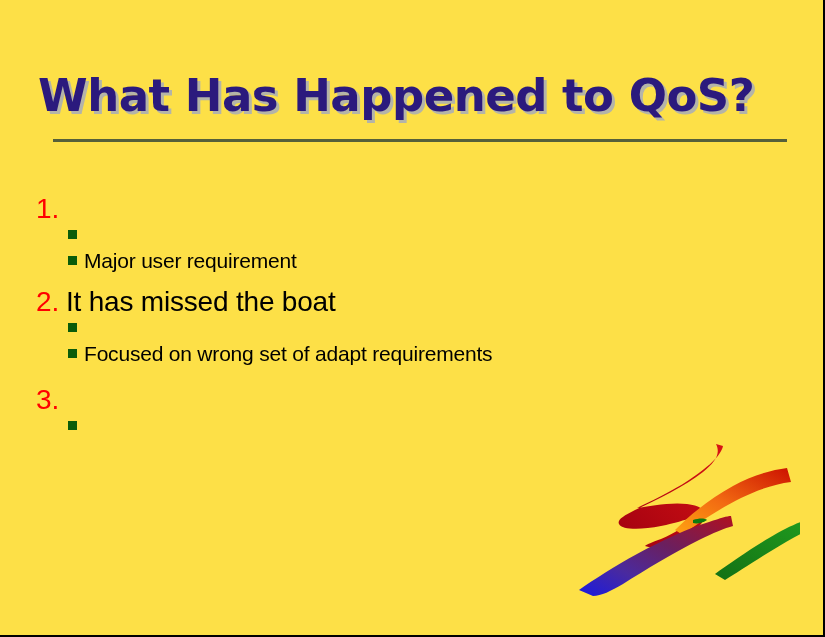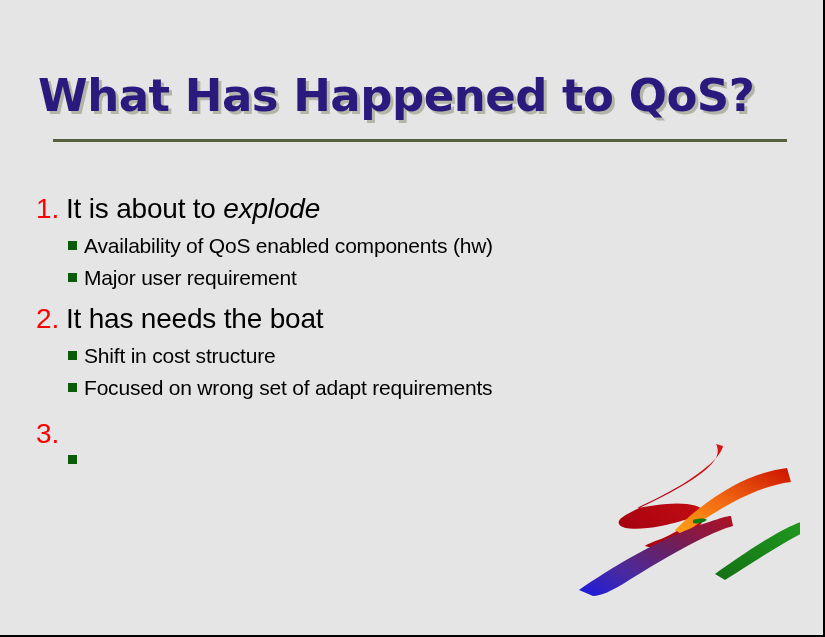--- a/index.html
+++ b/index.html
@@ -8,21 +8,21 @@
     background: #ffffff;
   }
   body {
     font-family: "Liberation Sans", sans-serif;
   }
 
   .slide {
     position: relative;
     width: 825px;
     height: 637px;
-    background: #e5e5e5;
+    background: #fde047;
     box-sizing: border-box;
     border-right: 2px solid #000000;
     border-bottom: 2px solid #000000;
     overflow: hidden;
   }
 
   
   .title {
     position: absolute;
     left: 38px;
@@ -138,45 +138,42 @@
     <span>What Has Happened to QoS?</span>
   </div>
 
   <div class="title-rule"></div>
 
   <div class="body-list">
 
     <div class="item">
       <div class="item-line">
         <span class="item-num">1.</span>
-        <span class="item-text"><span>It is about to </span><span class="ital">explode</span></span>
       </div>
       <ul class="subs">
         <li class="sub">
           <span class="sub-marker"></span>
-          <span class="sub-text">Availability of QoS enabled components (hw)</span>
         </li>
         <li class="sub">
           <span class="sub-marker"></span>
           <span class="sub-text">Major user requirement</span>
         </li>
       </ul>
     </div>
 
     <div class="gap-sm"></div>
 
     <div class="item">
       <div class="item-line">
         <span class="item-num">2.</span>
-        <span class="item-text">It has needs the boat</span>
+        <span class="item-text">It has missed the boat</span>
       </div>
       <ul class="subs">
         <li class="sub">
           <span class="sub-marker"></span>
-          <span class="sub-text">Shift in cost structure</span>
         </li>
         <li class="sub">
           <span class="sub-marker"></span>
           <span class="sub-text">Focused on wrong set of adapt requirements</span>
         </li>
       </ul>
     </div>
 
     <div class="gap-md"></div>
 

